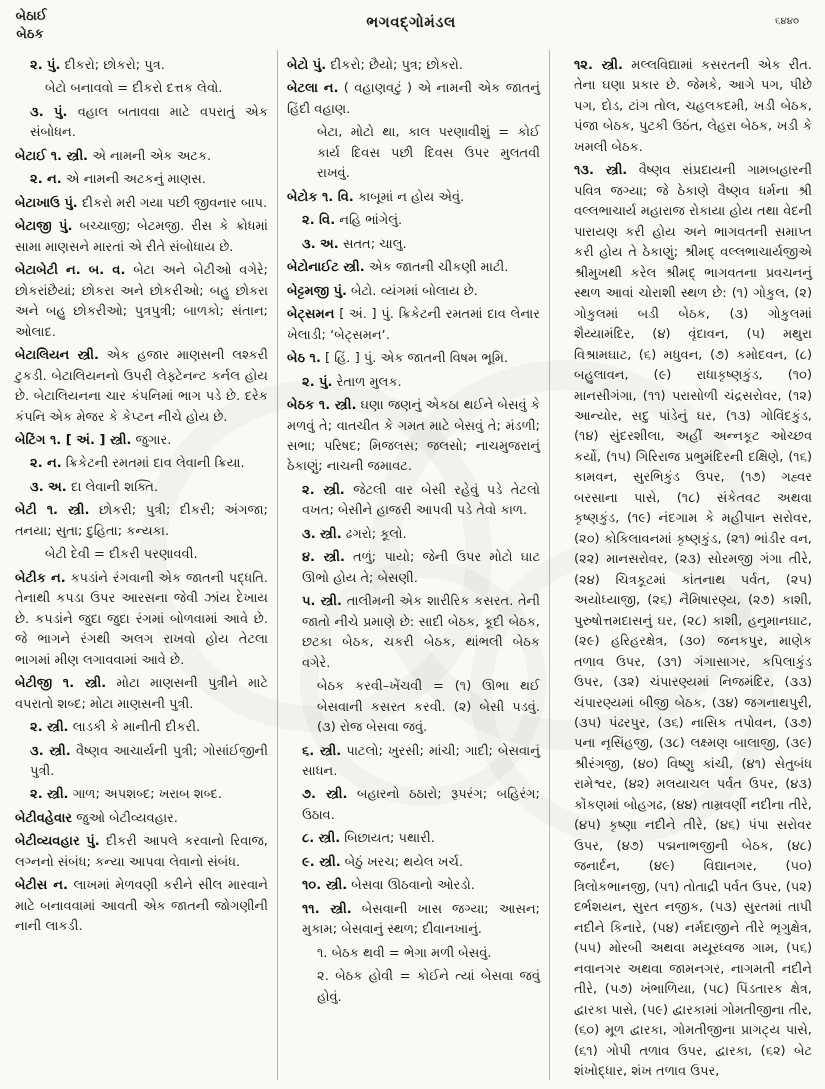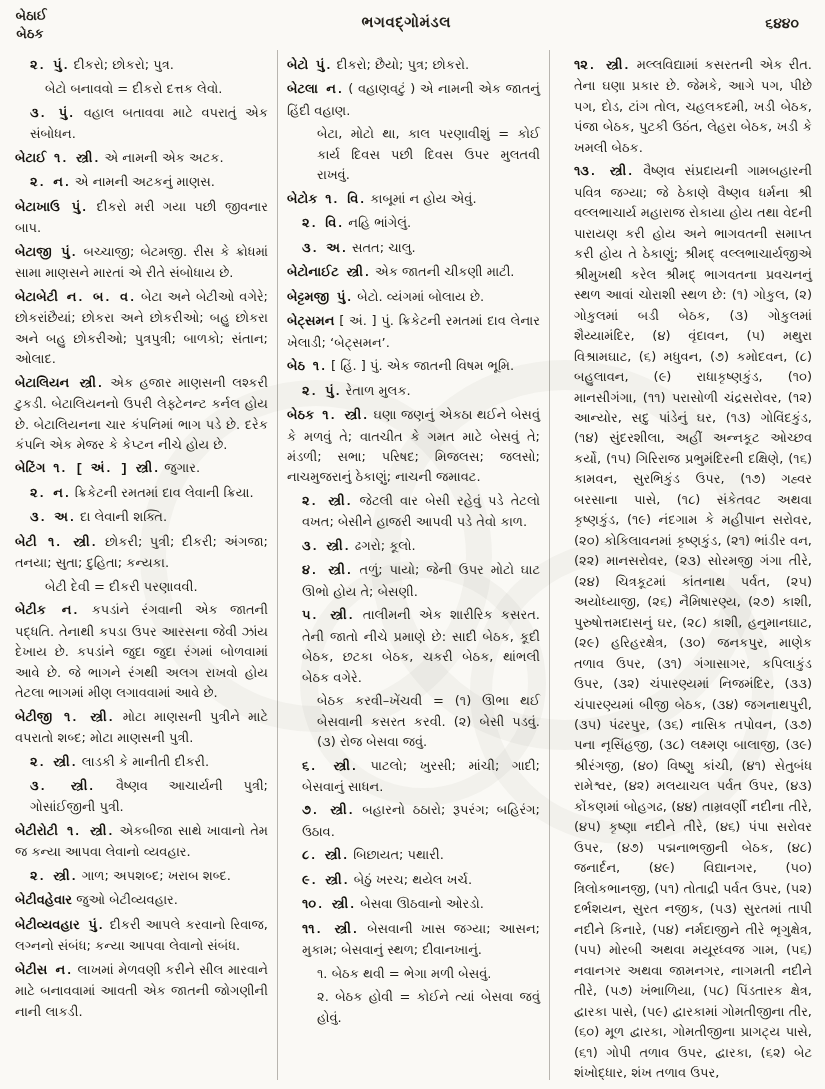--- a/index.html
+++ b/index.html
@@ -19,21 +19,21 @@
   .wm3{width:260px;height:260px;left:470px;top:540px;border-width:22px;}
   .wm4{width:210px;height:210px;left:300px;top:560px;border-width:18px;}
 
   header{
     position:relative;z-index:2;
     display:flex;justify-content:space-between;align-items:flex-start;
     padding:7px 26px 0 16px;height:48px;box-sizing:border-box;
   }
   .guide{font-weight:bold;font-size:13px;line-height:1.35;transform:rotate(-2deg);}
   .title{font-weight:bold;font-size:15px;letter-spacing:0.5px;padding-top:6px;}
-  .pageno{font-weight:bold;font-size:14px;padding-top:8px;}
+  .pageno{font-weight:normal;font-size:10px;padding-top:8px;}
 
   .cols{
     position:relative;z-index:2;
     display:flex;align-items:stretch;
     height:1032px;box-sizing:border-box;
     padding:2px 4px 0 6px;
   }
   .col{
     flex:1 1 0;
     box-sizing:border-box;
@@ -41,21 +41,21 @@
     font-size:13px;
     line-height:1.575;
     text-align:justify;
     overflow:hidden;
   }
   .col + .col{border-left:1px solid rgba(60,55,45,0.35);}
   .col p{margin:3px 0 0 0;}
   .col p.entry{padding-left:0;}
   .col p.sense{padding-left:15px;}
   .col p.idiom{padding-left:30px;}
-  .col b{color:#15120d;font-family:Liberation Mono, monospace;}
+  .col b{color:#15120d;}
 </style>
 </head>
 <body>
 
 <div class="page">
 
   <div class="wm wm1"></div>
   <div class="wm wm2"></div>
   <div class="wm wm3"></div>
   <div class="wm wm4"></div>
@@ -82,21 +82,20 @@
         <p class="entry"><b>બેટાલિયન સ્ત્રી.</b><span> એક હજાર માણસની લશ્કરી ટુકડી. બેટાલિયનનો ઉપરી લેફ્ટેનન્ટ કર્નલ હોય છે. બેટાલિયનના ચાર કંપનિમાં ભાગ પડે છે. દરેક કંપનિ એક મેજર કે કેપ્ટન નીચે હોય છે.</span></p>
         <p class="entry"><b>બેટિંગ ૧. [ અં. ] સ્ત્રી.</b><span> જુગાર.</span></p>
         <p class="sense"><b>૨. ન.</b><span> ક્રિકેટની રમતમાં દાવ લેવાની ક્રિયા.</span></p>
         <p class="sense"><b>૩. અ.</b><span> દા લેવાની શક્તિ.</span></p>
         <p class="entry"><b>બેટી ૧. સ્ત્રી.</b><span> છોકરી; પુત્રી; દીકરી; અંગજા; તનયા; સુતા; દુહિતા; કન્યકા.</span></p>
         <p class="idiom"><span>બેટી દેવી = દીકરી પરણાવવી.</span></p>
         <p class="entry"><b>બેટીક ન.</b><span> કપડાંને રંગવાની એક જાતની પદ્ધતિ. તેનાથી કપડા ઉપર આરસના જેવી ઝાંય દેખાય છે. કપડાંને જુદા જુદા રંગમાં બોળવામાં આવે છે. જે ભાગને રંગથી અલગ રાખવો હોય તેટલા ભાગમાં મીણ લગાવવામાં આવે છે.</span></p>
         <p class="entry"><b>બેટીજી ૧. સ્ત્રી.</b><span> મોટા માણસની પુત્રીને માટે વપરાતો શબ્દ; મોટા માણસની પુત્રી.</span></p>
         <p class="sense"><b>૨. સ્ત્રી.</b><span> લાડકી કે માનીતી દીકરી.</span></p>
         <p class="sense"><b>૩. સ્ત્રી.</b><span> વૈષ્ણવ આચાર્યની પુત્રી; ગોસાંઈજીની પુત્રી.</span></p>
-        <p class="entry"><b>બેટીરોટી ૧. સ્ત્રી.</b><span> એકબીજા સાથે ખાવાનો તેમ જ કન્યા આપવા લેવાનો વ્યવહાર.</span></p>
         <p class="sense"><b>૨. સ્ત્રી.</b><span> ગાળ; અપશબ્દ; ખરાબ શબ્દ.</span></p>
         <p class="entry"><b>બેટીવહેવાર</b><span> જુઓ બેટીવ્યવહાર.</span></p>
         <p class="entry"><b>બેટીવ્યવહાર પું.</b><span> દીકરી આપલે કરવાનો રિવાજ, લગ્નનો સંબંધ; કન્યા આપવા લેવાનો સંબંધ.</span></p>
         <p class="entry"><b>બેટીસ ન.</b><span> લાખમાં મેળવણી કરીને સીલ મારવાને માટે બનાવવામાં આવતી એક જાતની જોગણીની નાની લાકડી.</span></p>
       </div>
     <div class="col">
         <p class="entry"><b>બેટો પું.</b><span> દીકરો; છૈયો; પુત્ર; છોકરો.</span></p>
         <p class="entry"><b>બેટલા ન.</b><span> ( વહાણવટું ) એ નામની એક જાતનું હિંદી વહાણ.</span></p>
         <p class="idiom"><span>બેટા, મોટો થા, કાલ પરણાવીશું = કોઈ કાર્ય દિવસ પછી દિવસ ઉપર મુલતવી રાખવું.</span></p>
         <p class="entry"><b>બેટોક ૧. વિ.</b><span> કાબૂમાં ન હોય એવું.</span></p>

